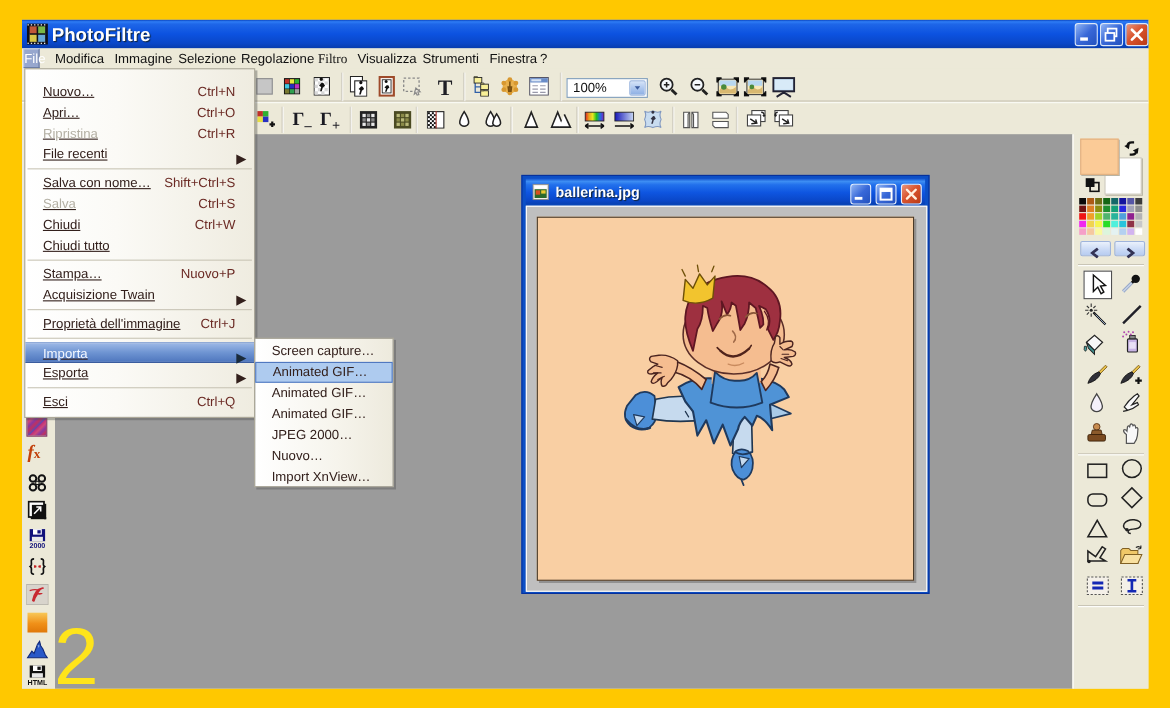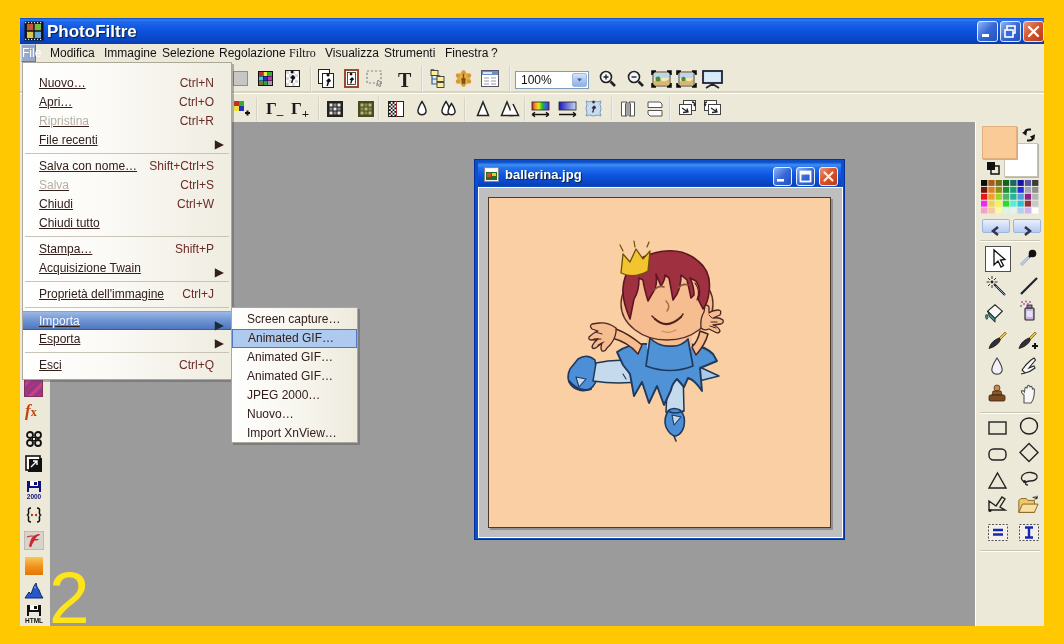--- a/index.html
+++ b/index.html
@@ -668,21 +668,21 @@
   <div class="fitem">Nuovo…<span class="sc">Ctrl+N</span></div>
   <div class="fitem">Apri…<span class="sc">Ctrl+O</span></div>
   <div class="fitem gray">Ripristina<span class="sc">Ctrl+R</span></div>
   <div class="fitem">File recenti<span class="arr">▶</span></div>
   <div class="fsep"></div>
   <div class="fitem">Salva con nome…<span class="sc">Shift+Ctrl+S</span></div>
   <div class="fitem gray">Salva<span class="sc">Ctrl+S</span></div>
   <div class="fitem">Chiudi<span class="sc">Ctrl+W</span></div>
   <div class="fitem">Chiudi tutto</div>
   <div class="fsep"></div>
-  <div class="fitem">Stampa…<span class="sc">Shift+P</span></div>
+  <div class="fitem">Stampa…<span class="sc">Nuovo+P</span></div>
   <div class="fitem">Acquisizione Twain<span class="arr">▶</span></div>
   <div class="fsep"></div>
   <div class="fitem">Proprietà dell'immagine<span class="sc">Ctrl+J</span></div>
   <div class="fsep"></div>
   <div class="fitem" id="importa">Importa<span class="arr" style="color:#1A2A3A;">▶</span></div>
   <div class="fitem">Esporta<span class="arr">▶</span></div>
   <div class="fsep"></div>
   <div class="fitem">Esci<span class="sc">Ctrl+Q</span></div>
 </div>
 

